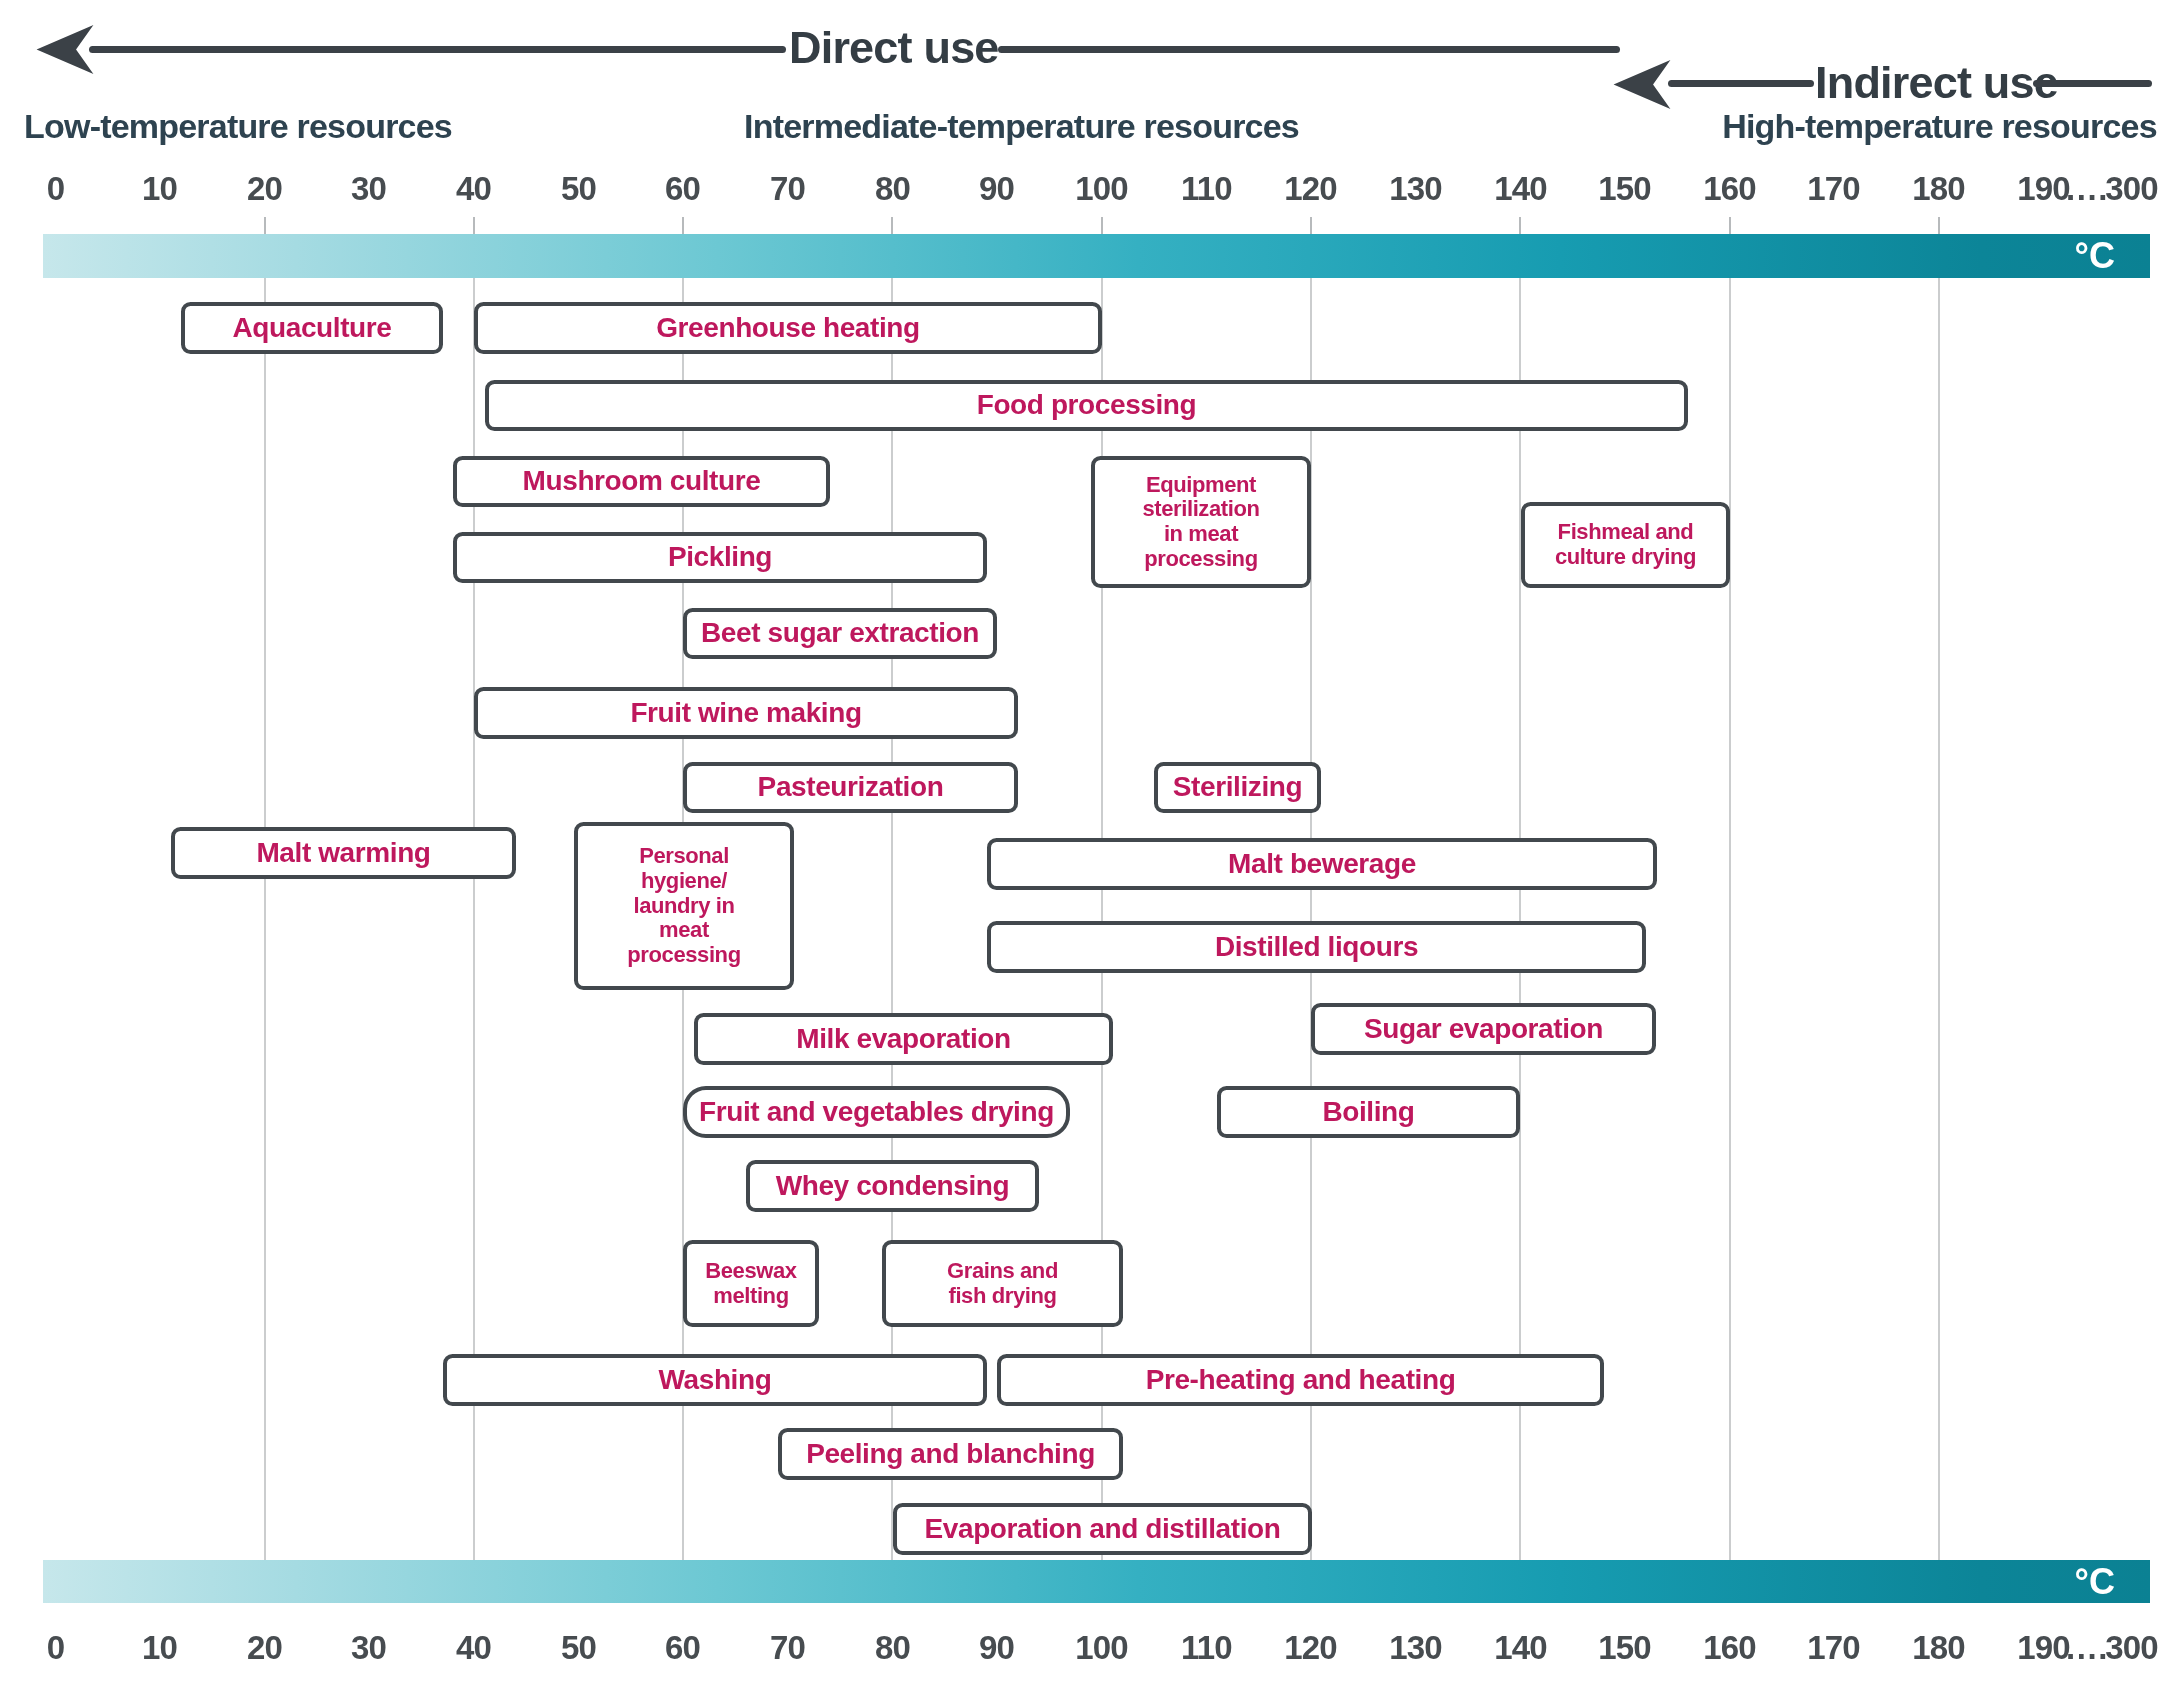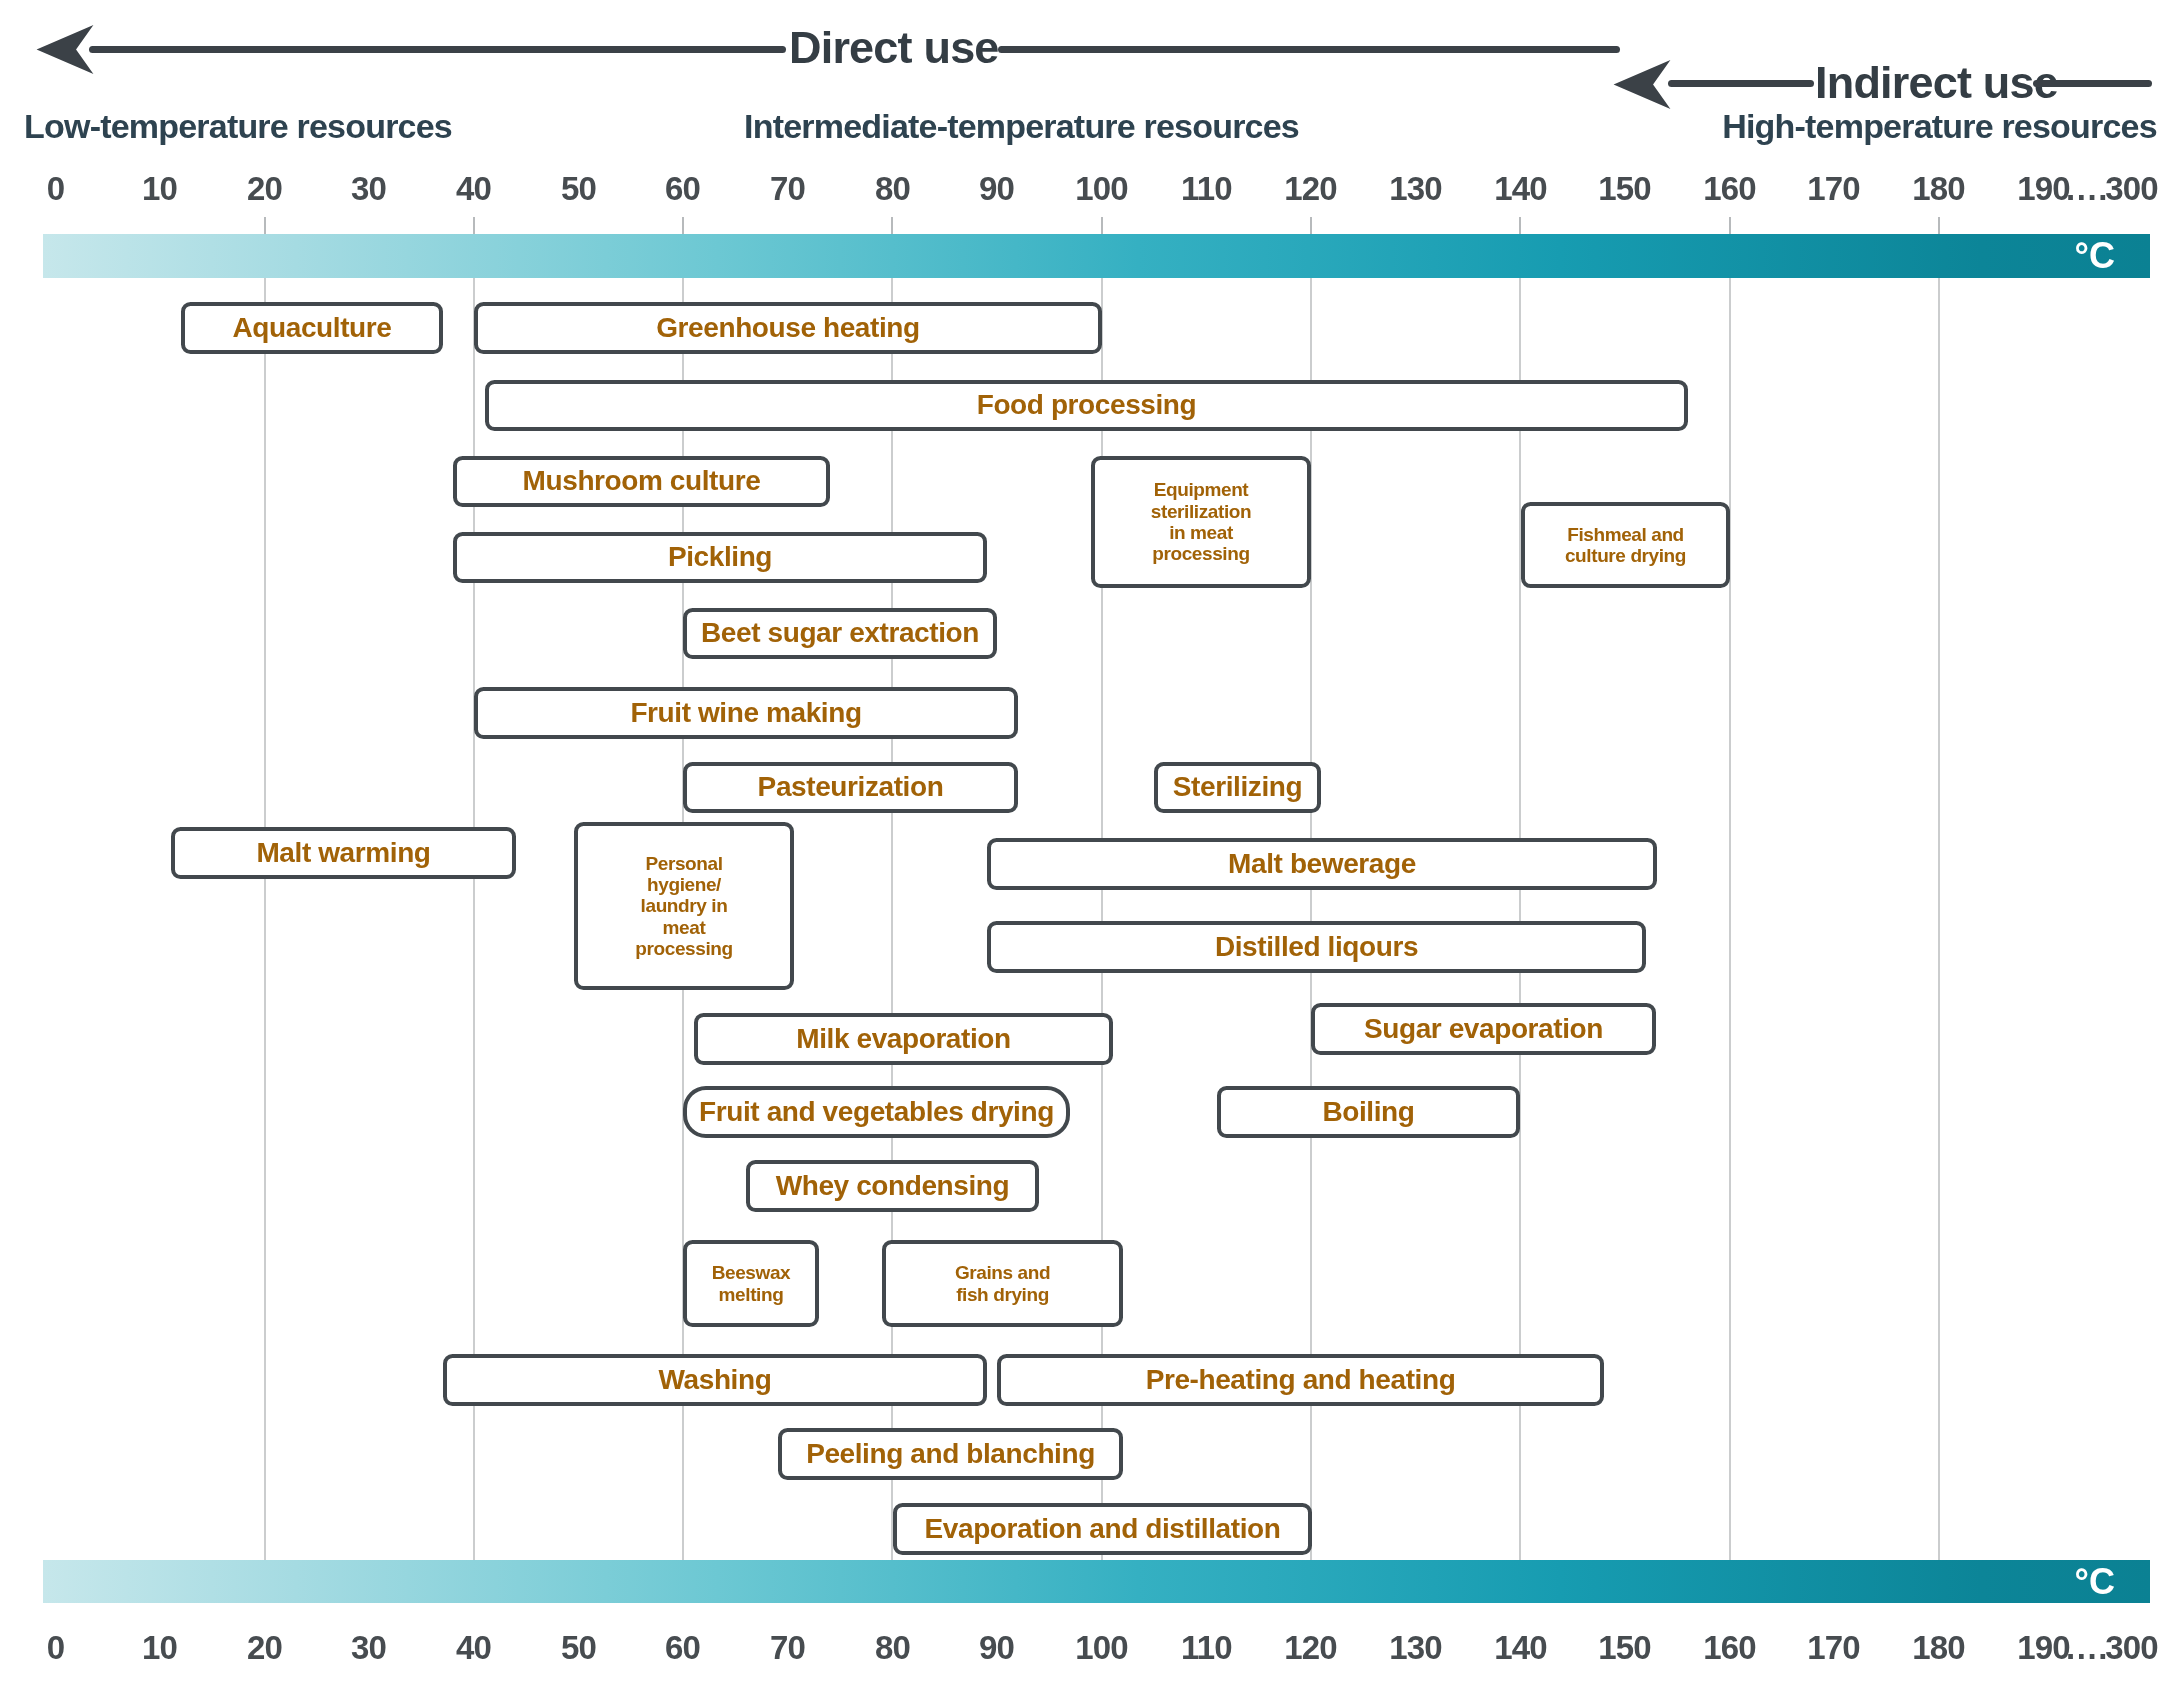--- a/index.html
+++ b/index.html
@@ -36,23 +36,23 @@
   #plot{position:absolute;left:0;top:278px;width:100%;height:1282px;}
   .gridline{position:absolute;top:0;width:2.4px;height:100%;background:#cbcdce;}
   
   .temp-bar{position:absolute;left:43px;width:2107px;
     background:linear-gradient(90deg,#c6e7eb 0%,#a5dbe2 12%,#6cc8d3 32%,#35b0c2 52%,#179cb1 72%,#0c8598 92%,#0b8193 100%);}
   #bar-top{top:234px;height:44px;}
   #bar-bottom{top:1560px;height:43px;}
   .unit{position:absolute;right:35px;top:0;height:100%;display:flex;align-items:center;color:#ffffff;font-size:36px;}
   
   .app-box{position:absolute;box-sizing:border-box;background:#ffffff;border:4.8px solid #42484d;border-radius:9.5px;
-    display:flex;align-items:center;justify-content:center;text-align:center;color:#a16207;}
+    display:flex;align-items:center;justify-content:center;text-align:center;color:#be185d;}
   .app-box .lbl{font-size:28px;line-height:1.1;white-space:pre-line;letter-spacing:-0.4px;padding:0 4.8px;}
-  .app-box.multi .lbl{font-size:19px;line-height:1.12;}
+  .app-box.multi .lbl{font-size:22px;line-height:1.12;}
 </style>
 </head>
 <body>
 
 <div class="page">
 
   <svg id="direct-arrowhead" class="arrow-head" width="60" height="51" viewBox="0 0 76 64">
     <polygon points="74,1 2,32 74,63 52,32" fill="#3b4147"></polygon>
   </svg>
   <div id="direct-line-left" class="arrow-line"></div>

